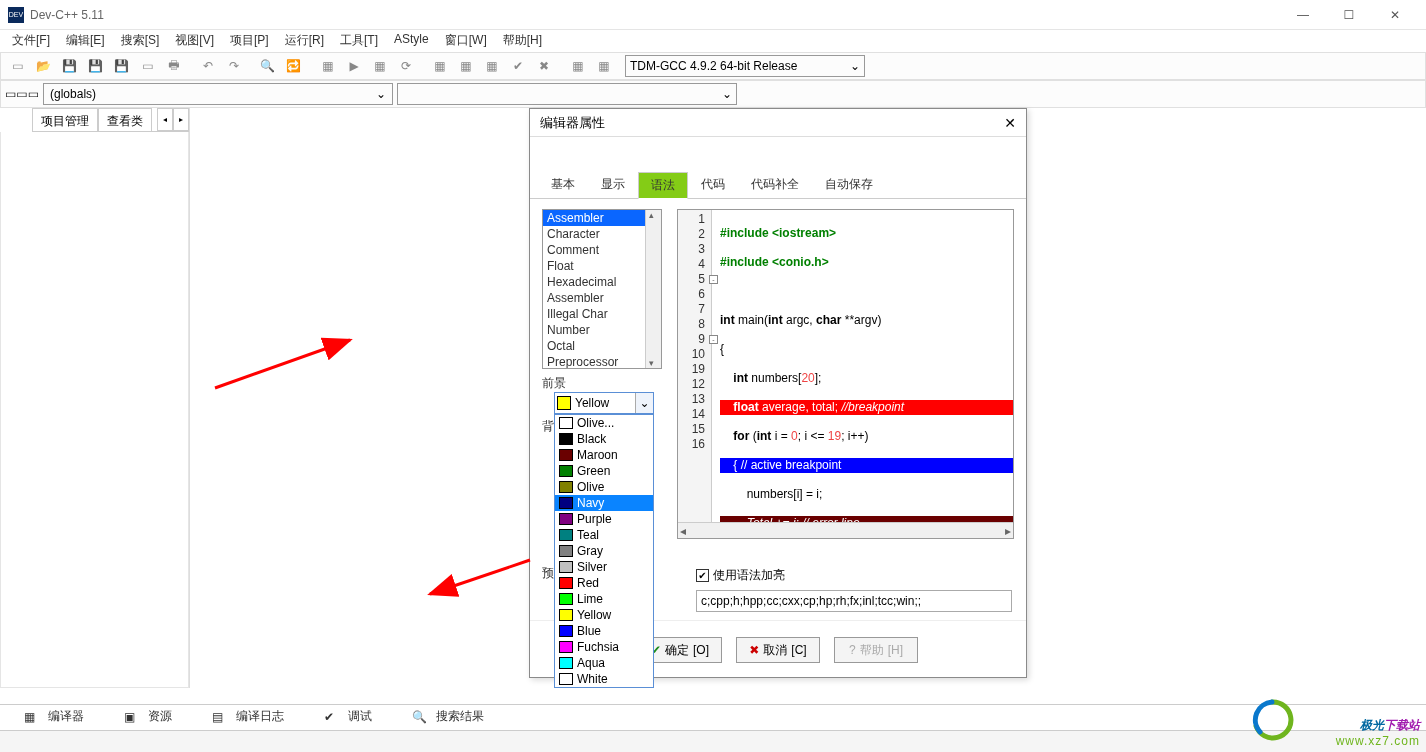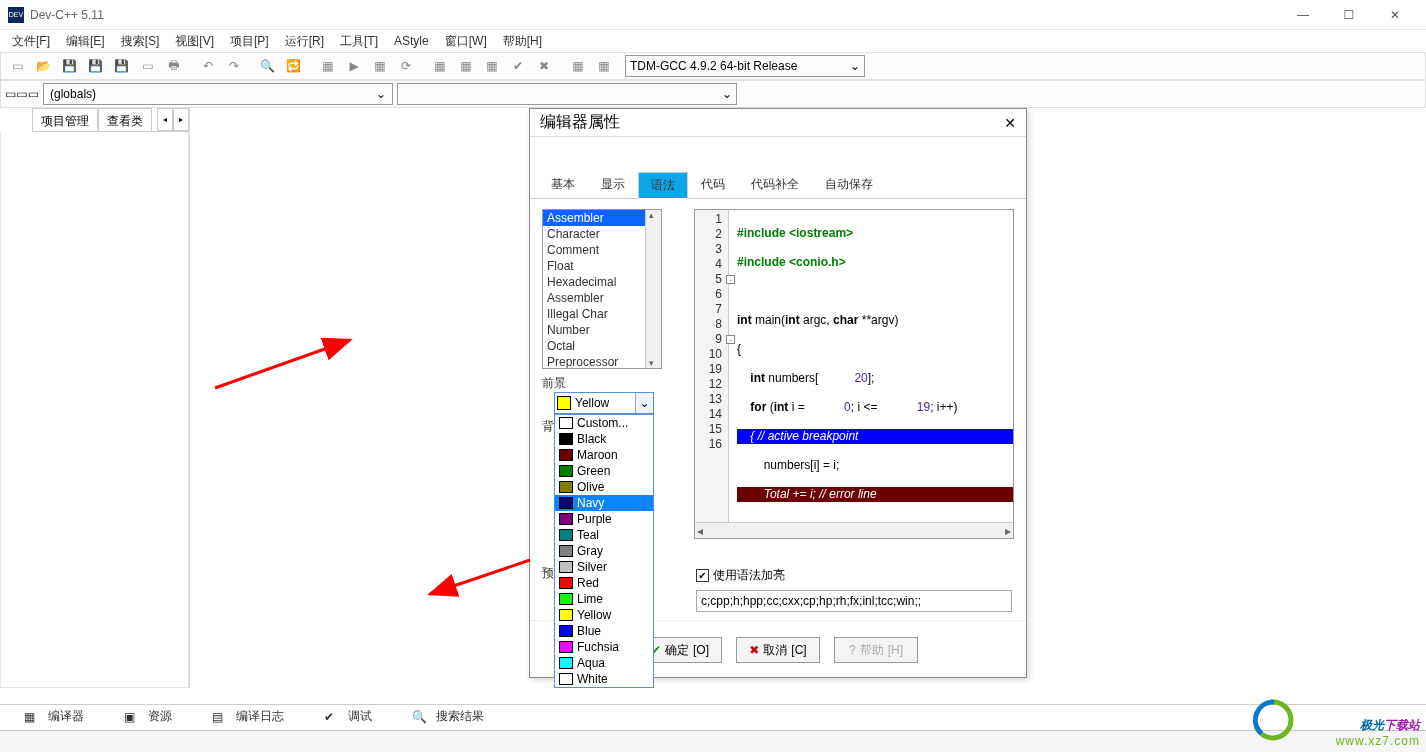--- a/index.html
+++ b/index.html
@@ -6,21 +6,21 @@
 body { background: #fff; width: 1426px; height: 752px; overflow: hidden; position: relative; }
 
 
 .titlebar { height: 30px; background: #fff; border-bottom: 1px solid #e5e5e5; display: flex; align-items: center; padding: 0 8px; }
 .titlebar .appicon { width: 16px; height: 16px; background: #0a2a5c; margin-right: 6px; display:flex;align-items:center;justify-content:center;color:#fff;font-size:7px;}
 .titlebar .title { color: #666; text-align: right; }
 .titlebar .winbtns { margin-left: auto; display: flex; }
 .titlebar .winbtns div { width: 46px; height: 30px; display: flex; align-items: center; justify-content: center; color: #555; }
 
 
-.menubar { height: 22px; display: flex; align-items: center; padding: 0 4px; }
+.menubar { height: 22px; display: flex; padding: 0 4px; }
 .menubar span { padding: 2px 8px; color: #333; cursor: default; }
 
 
 .toolbar { height: 28px; border: 1px solid #e0e0e0; display: flex; align-items: center; padding: 0 4px; background: #fcfcfc; }
 .toolbar .btn { width: 24px; height: 24px; display:flex;align-items:center;justify-content:center; color:#888; margin:0 1px;}
 .toolbar .sep { width: 8px; }
 .compiler-sel { border:1px solid #999; height:22px; padding:2px 4px; font-family:monospace; min-width:240px; display:flex;align-items:center;justify-content:space-between;}
 .toolbar2 { height: 28px; border: 1px solid #e0e0e0; display: flex; align-items: center; padding: 0 4px; background: #fcfcfc; }
 .globals-sel { border:1px solid #999; height:22px; padding:2px 6px; font-family:monospace; flex:0 0 350px; display:flex;align-items:center;justify-content:space-between; margin-left:4px;}
 .member-sel { border:1px solid #999; height:22px; flex:0 0 340px; margin-left:4px; display:flex;align-items:center;justify-content:flex-end;padding:0 4px;}
@@ -32,43 +32,43 @@
 .lefttabs span { padding:4px 8px; border:1px solid #ccc; border-bottom:none; background:#fff; font-size:12px;}
 .lefttabs .spin { margin-left:auto; display:flex; }
 .lefttabs .spin div { width:16px; border:1px solid #ccc; display:flex;align-items:center;justify-content:center;font-size:8px;}
 .leftbody { flex:1; background:#fff; border:1px solid #e5e5e5; border-top:none;}
 
 .centerarea { flex:1; position:relative; background:#fff; }
 
 
 .dialog { position:absolute; left:339px; top:0px; width:498px; background:#fff; border:1px solid #8a8a8a; box-shadow:2px 2px 6px rgba(0,0,0,0.15);}
 .dialog-title { height:28px; display:flex; align-items:center; padding:0 10px; border-bottom:1px solid #ddd;}
-.dialog-title span { font-size:16px; }
+.dialog-title span { font-size:13px; }
 .dialog-title .xbtn { margin-left:auto; font-size:14px; cursor:pointer;}
 .dialog-tabs { display:flex; padding:6px 8px 0 8px; border-bottom:1px solid #ccc; background:#fff;}
 .dialog-tabs span { padding:4px 12px; border:1px solid transparent; color:#333;margin-top:28px;}
-.dialog-tabs span.active { border:1px solid #ccc; border-bottom:1px solid #fff; background:#0ea5e9; position:relative; top:1px;}
-.dialog-body { padding:10px 12px; display:flex; gap:20px; }
+.dialog-tabs span.active { border:1px solid #ccc; border-bottom:1px solid #fff; background:#84cc16; position:relative; top:1px;}
+.dialog-body { padding:10px 12px; display:flex; gap:3px; }
 
 .syntax-list { width:120px; height:160px; border:1px solid #999; overflow:hidden; position:relative;}
 .syntax-list .item { padding:1px 4px; font-size:12px; color:#333; white-space:nowrap;}
 .syntax-list .item.sel { background:#0a66ff; color:#fff;}
 .syntax-list .scroll { position:absolute; right:0; top:0; width:16px; height:100%; background:#f0f0f0; border-left:1px solid #ccc;}
 .syntax-list .scroll::before{content:"▴";position:absolute;top:0;left:3px;font-size:9px;color:#666;}
 .syntax-list .scroll::after{content:"▾";position:absolute;bottom:0;left:3px;font-size:9px;color:#666;}
 
 .preview { flex:1; border:1px solid #999; height:330px; display:flex; position:relative; overflow:hidden;}
 .gutter { width:34px; background:#f4f4f4; border-right:1px solid #ccc; font-family:Consolas,monospace; font-size:12px; color:#333; text-align:right; padding:2px 2px 0 0;}
 .gutter div { height:15px; line-height:15px; padding-right:4px; position:relative;}
 .gutter .fold { position:absolute; right:-9px; top:3px; width:9px; height:9px; border:1px solid #888; background:#fff; font-size:7px; line-height:7px; text-align:center; color:#555;}
 .code { flex:1; font-family:Consolas,monospace; font-size:12px; padding:2px 0 0 8px; white-space:pre; overflow:hidden;}
 .code div { height:15px; line-height:15px;}
-.kw{color:#000;font-weight:bold;} .pp{color:#008000;font-weight:bold;} .num{color:#4c1d95;padding-left:36px;}
+.kw{color:#000;font-weight:bold;} .pp{color:#008000;font-weight:bold;} .num{color:#ef4444;}
 .bp{background:#ff0000;color:#fff;display:inline-block;width:100%;}
-.abp{background:#0000ff;color:#fff;display:inline-block;width:100%;font-style:italic;}
+.abp{background:#0000ff;color:#fff;display:inline-block;width:100%;}
 .err{background:#6a0000;color:#fff;display:inline-block;width:100%;font-style:italic;}
 .preview-scroll-h{position:absolute;bottom:0;left:0;right:0;height:16px;background:#f0f0f0;border-top:1px solid #ccc;display:flex;align-items:center;justify-content:space-between;padding:0 2px;font-size:9px;color:#666;}
 .lbl { color:#333; margin-top:6px; font-size:12px;}
 .combo { width:100px; height:22px; border:1px solid #5a8fd6; display:flex; align-items:center; padding:0 2px; background:#fff; position:relative;}
 .combo .sw { width:14px; height:14px; border:1px solid #000; margin-right:4px;}
 .combo .dd { position:absolute; right:0; top:0; width:18px; height:100%; border-left:1px solid #aaa; display:flex;align-items:center;justify-content:center;background:#eef3fb;}
 
 
 .color-dropdown { position:absolute; left:0px; top:22px; width:100px; background:#fff; border:1px solid #5a8fd6; z-index:100; max-height:300px; overflow:visible;}
 .color-dropdown .row { display:flex; align-items:center; padding:1px 4px; height:16px;}
@@ -227,21 +227,21 @@
           <div style="position:relative; margin-left:12px;">
             <div class="combo">
               <div class="sw" style="background:#ffff00;"></div>
               <span>Yellow</span>
               <div class="dd">⌄</div>
             </div>
 
             <div class="color-dropdown" id="color-dd">
                 <div class="row">
                   <div class="sw" style="background: rgb(255, 255, 255);"></div>
-                  <span>Custom...</span>
+                  <span>Olive...</span>
                 </div>
                 <div class="row">
                   <div class="sw" style="background: rgb(0, 0, 0);"></div>
                   <span>Black</span>
                 </div>
                 <div class="row">
                   <div class="sw" style="background: rgb(106, 0, 0);"></div>
                   <span>Maroon</span>
                 </div>
                 <div class="row">
@@ -326,20 +326,21 @@
               <div>15</div>
               <div>16</div>
           </div>
           <div class="code">
 <div><span class="pp">#include</span> <span class="pp">&lt;iostream&gt;</span></div>
 <div><span class="pp">#include</span> <span class="pp">&lt;conio.h&gt;</span></div>
 <div></div>
 <div><span class="kw">int</span> main(<span class="kw">int</span> argc, <span class="kw">char</span> **argv)</div>
 <div>{</div>
 <div>    <span class="kw">int</span> numbers[<span class="num">20</span>];</div>
+<div><span class="bp">    <b>float</b> average, total; <i>//breakpoint</i></span></div>
 <div>    <span class="kw">for</span> (<span class="kw">int</span> i = <span class="num">0</span>; i &lt;= <span class="num">19</span>; i++)</div>
 <div><span class="abp">    { // active breakpoint</span></div>
 <div>        numbers[i] = i;</div>
 <div><span class="err">        Total += i; // error line</span></div>
 
 
 
 
 
           </div>

